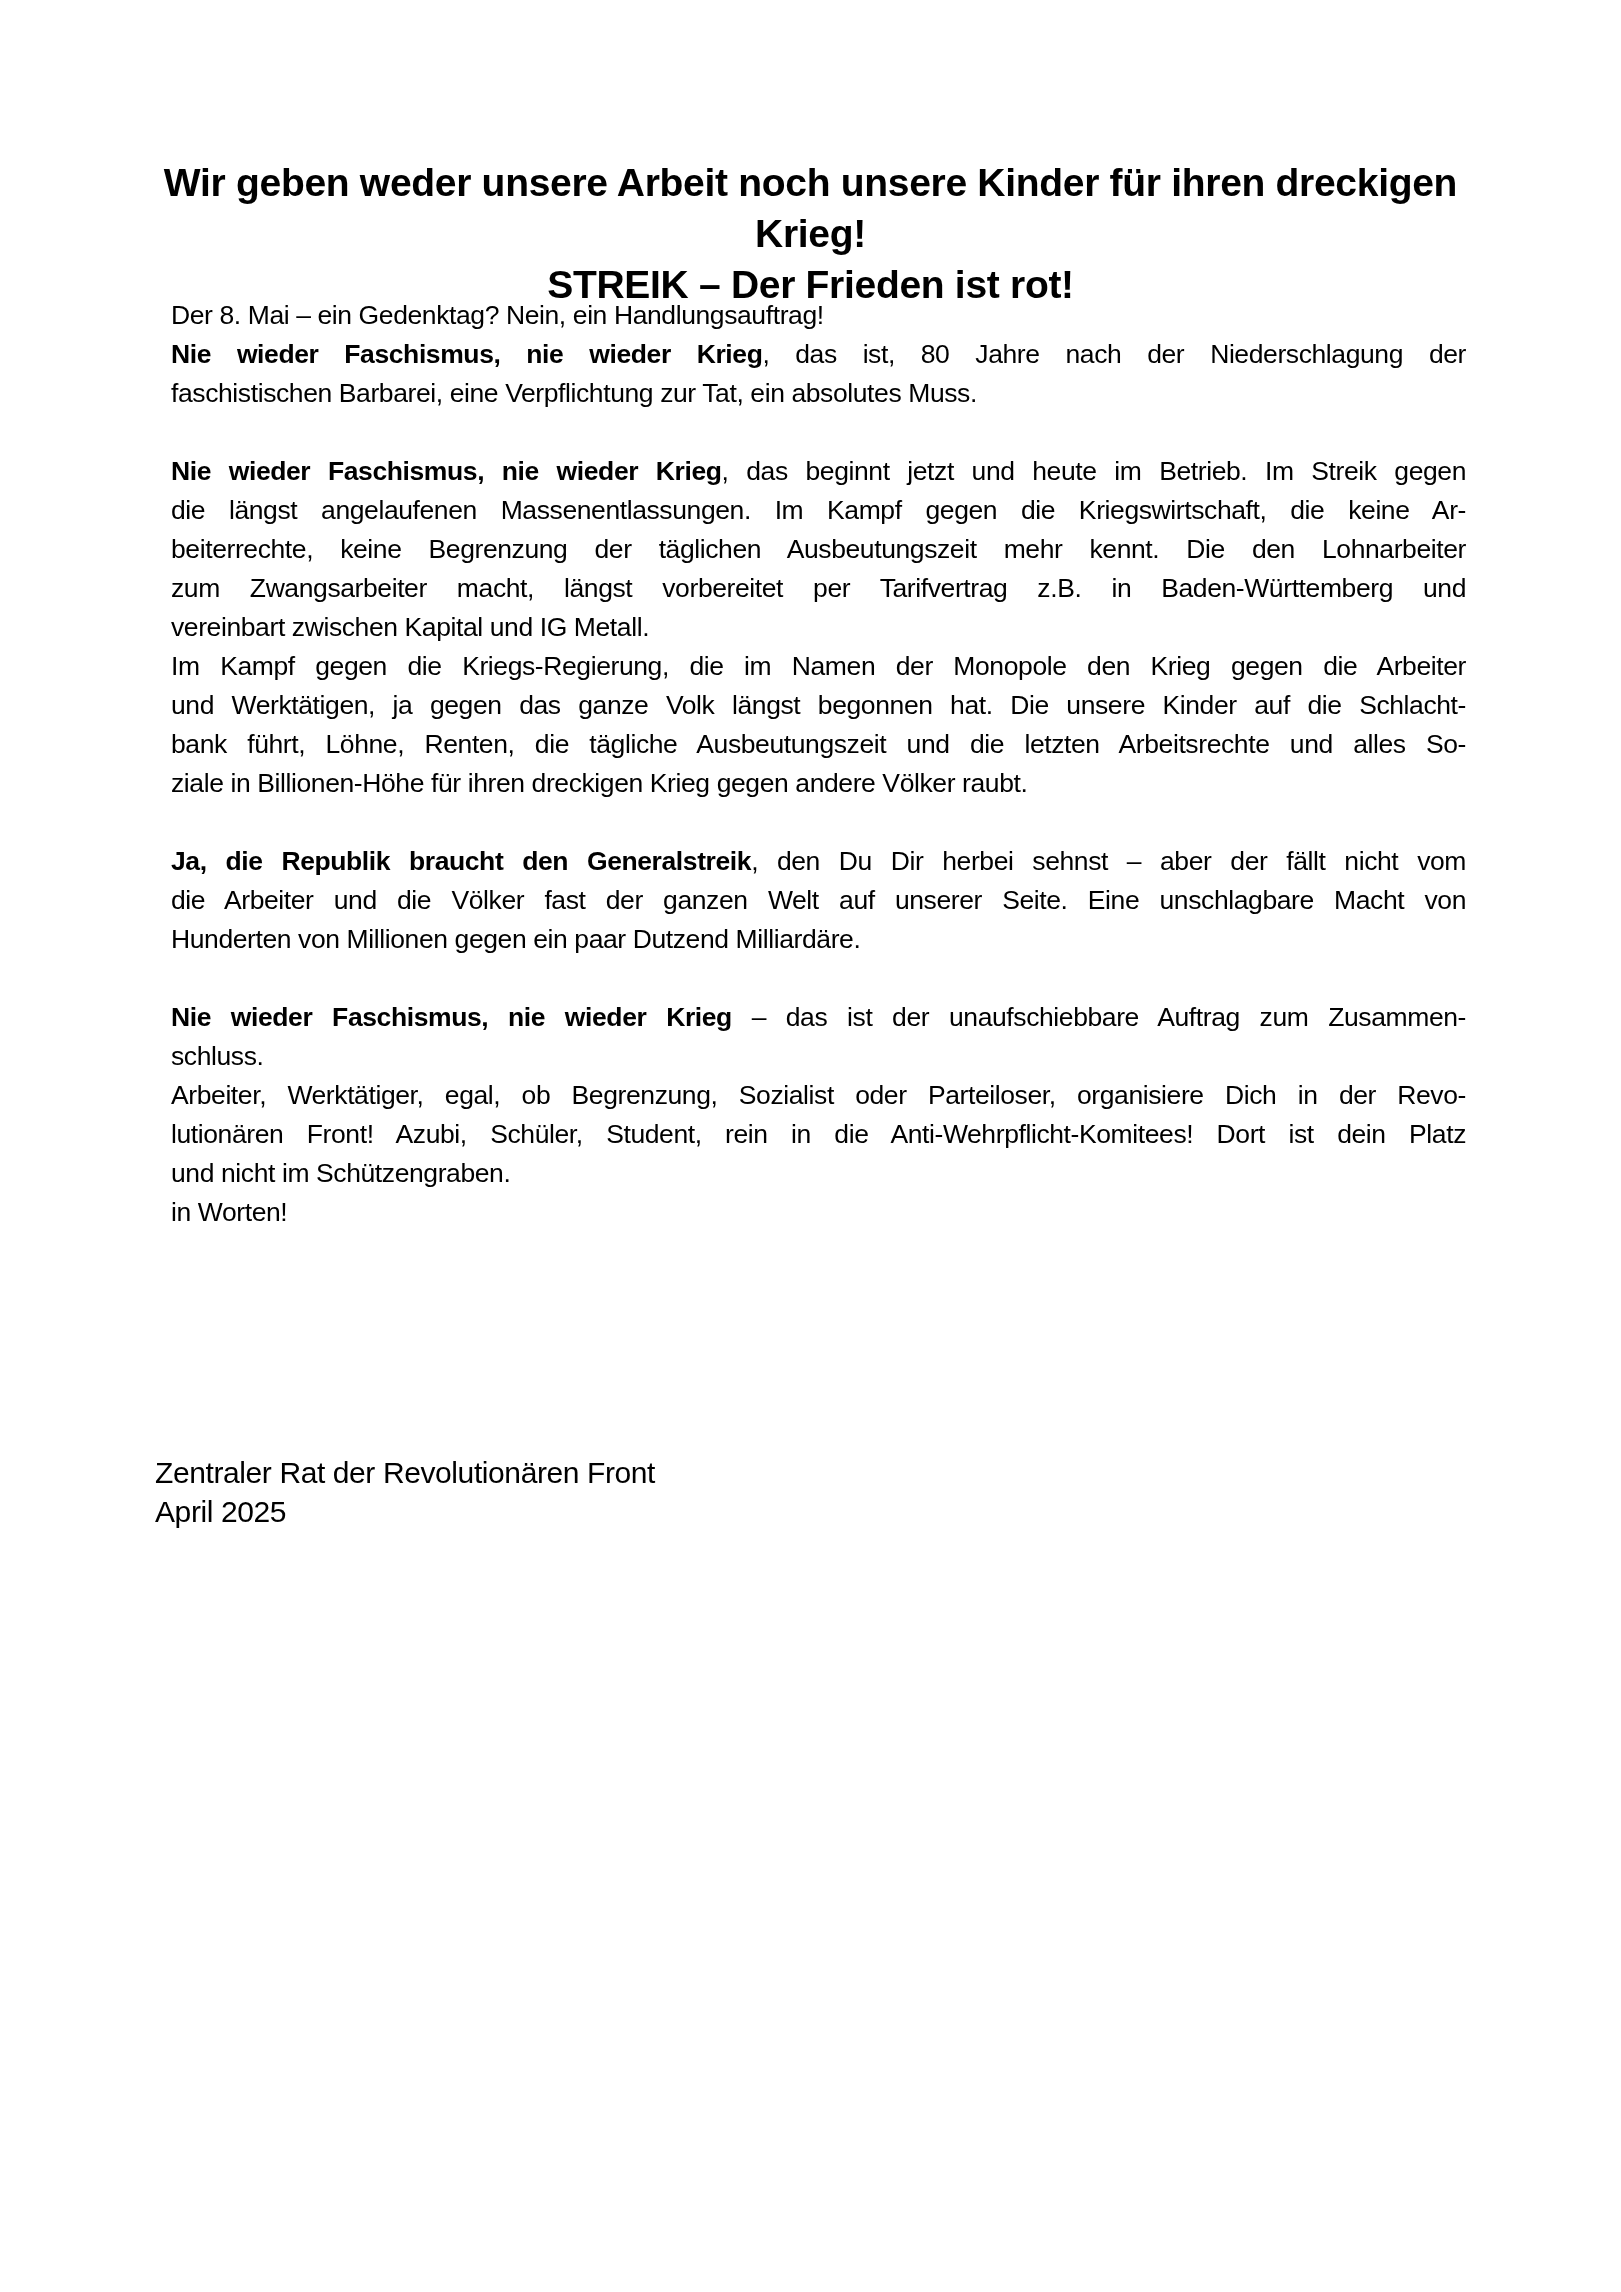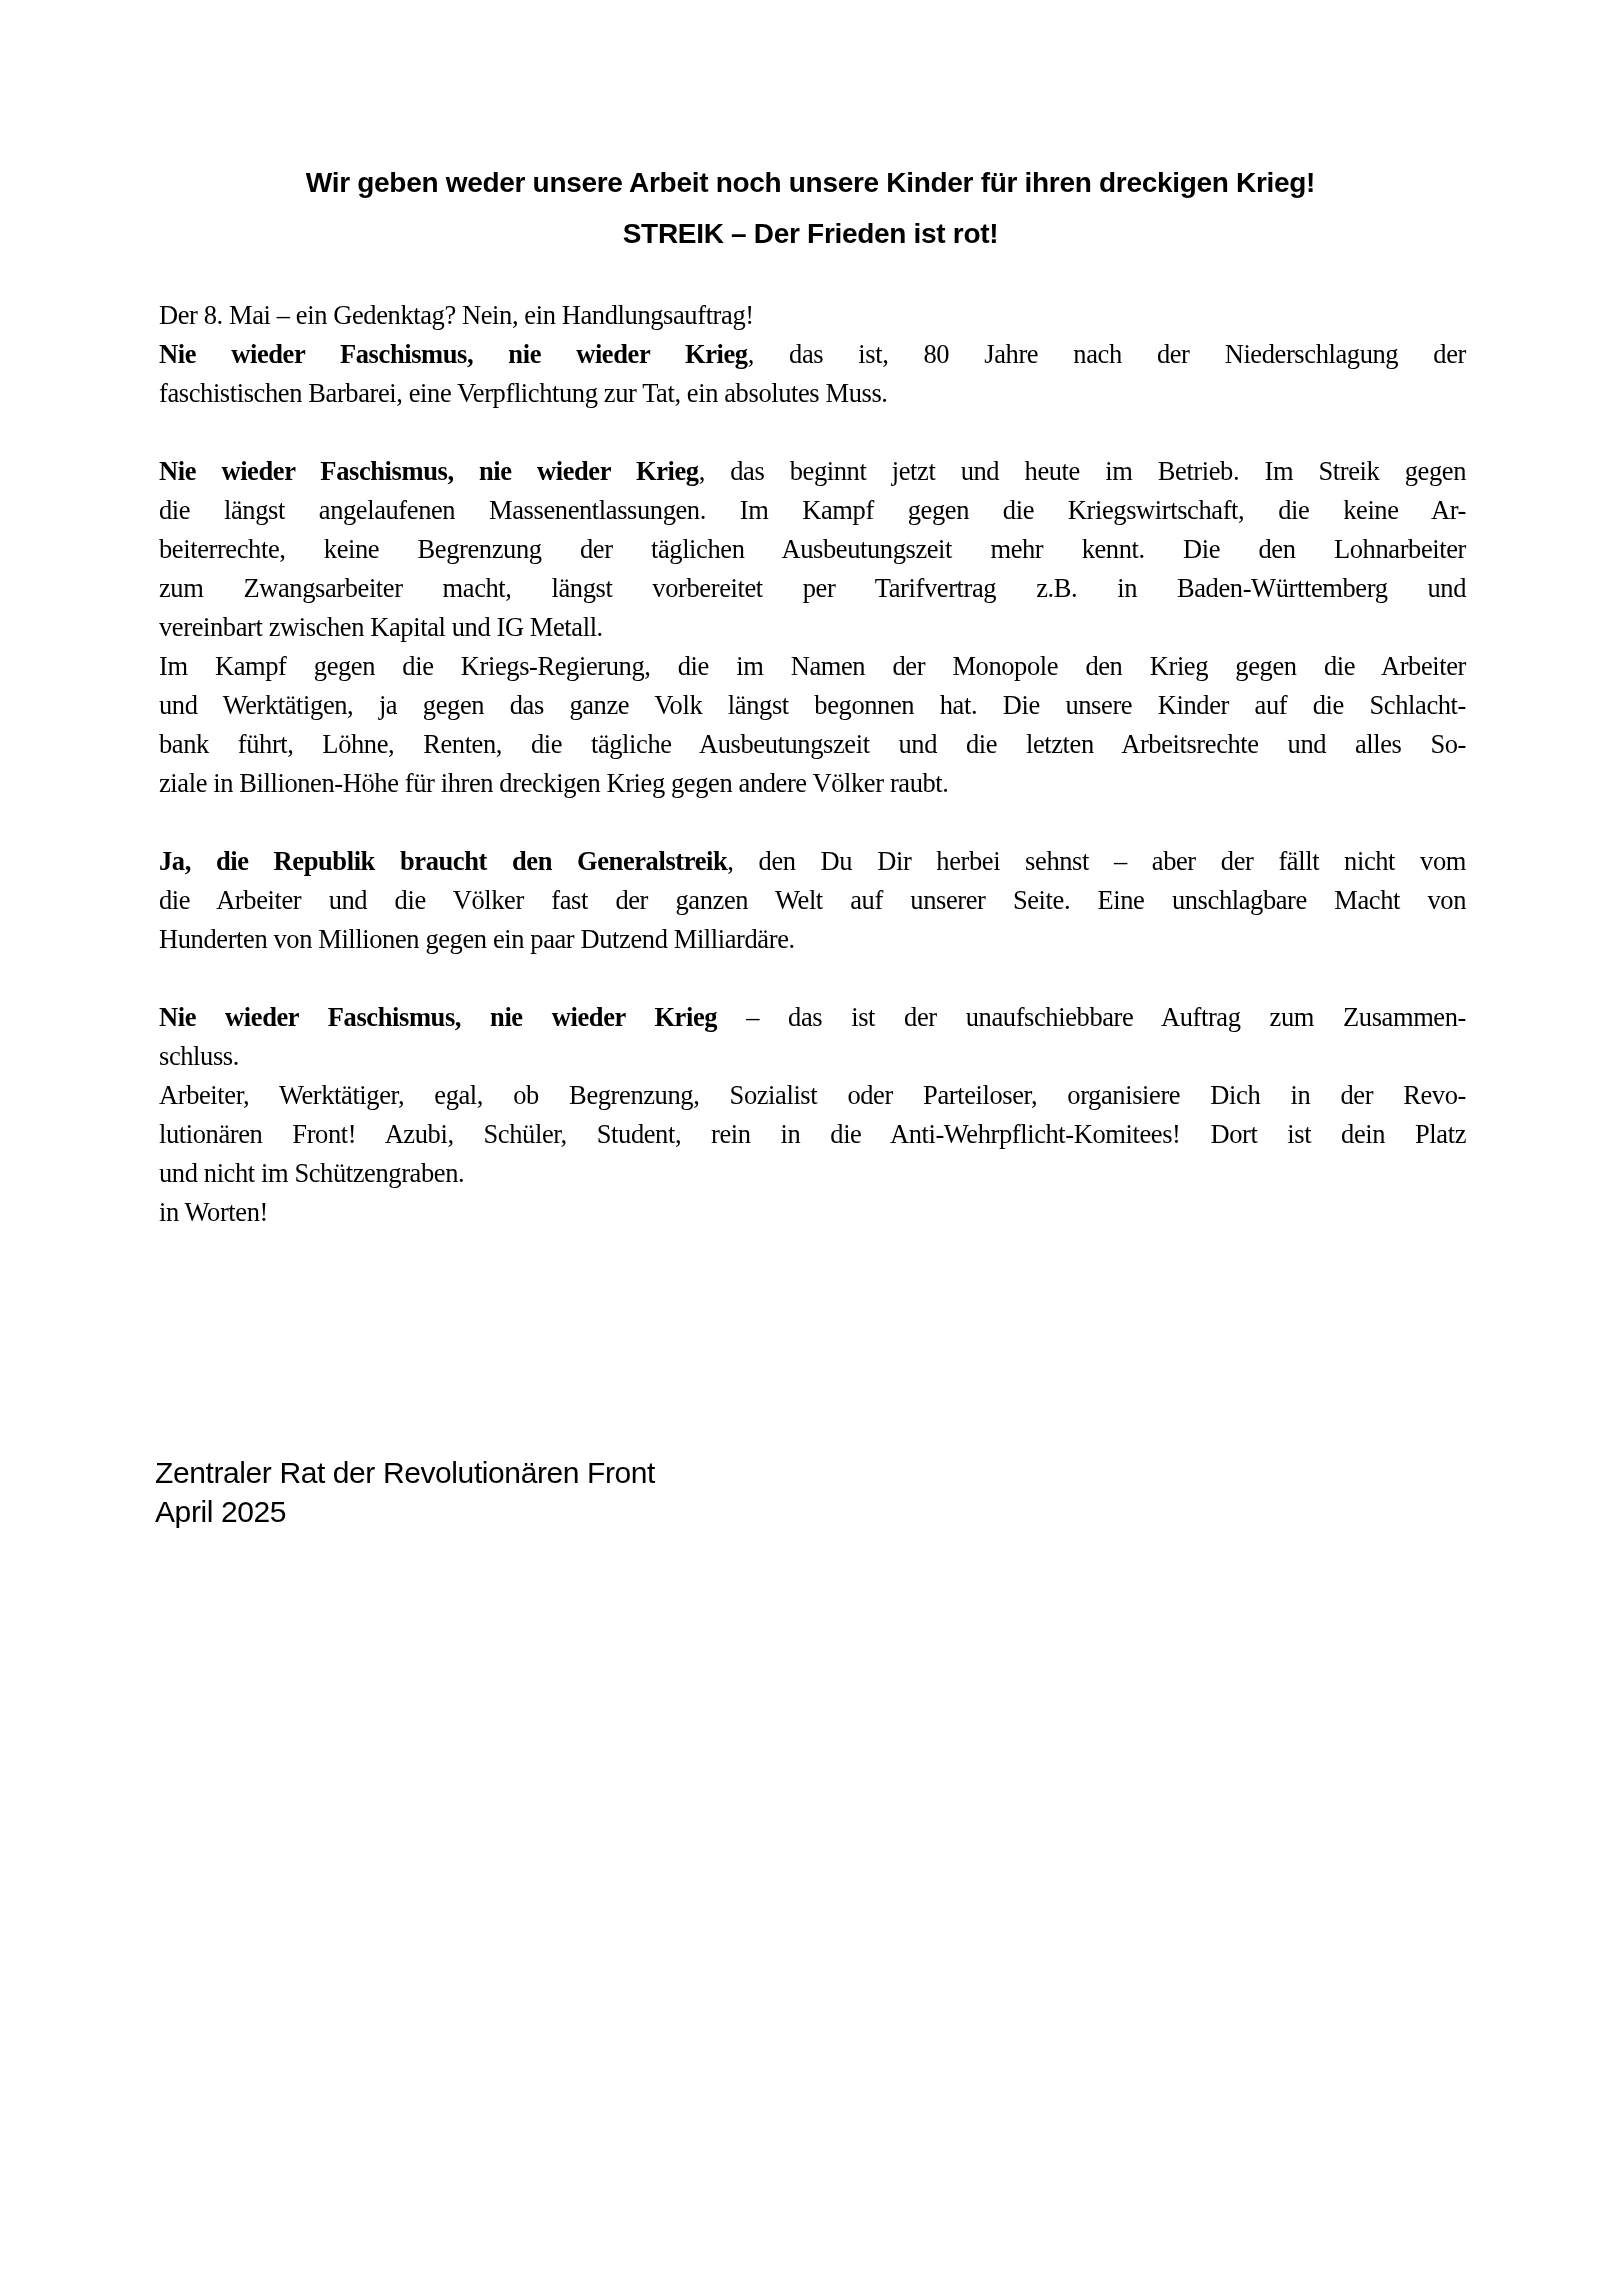--- a/index.html
+++ b/index.html
@@ -23,40 +23,39 @@
       height: 2293px;
       background: #ffffff;
     }
     .title-block {
       position: absolute;
       left: 137px;
       width: 1347px;
       top: 157px;
       text-align: center;
       font-weight: bold;
-      font-size: 28px;
+      font-size: 39px;
       line-height: 51px;
       letter-spacing: -0.3px;
     }
     .title-line {
       display: block;
     }
     .body {
       position: absolute;
       left: 155px;
       top: 296px;
       width: 1311px;
       font-size: 26.5px;
       line-height: 39px;
       letter-spacing: -0.4px;
     }
     .para {
-      margin: 0 0 39px 4px;
+      margin: 0 0 39px 16px;
       text-align: justify;
-      font-family: Liberation Serif, serif;
     }
     .justify-line {
       display: block;
       text-align: justify;
       text-align-last: justify;
     }
     .plain-line {
       display: block;
       text-align: left;
     }

